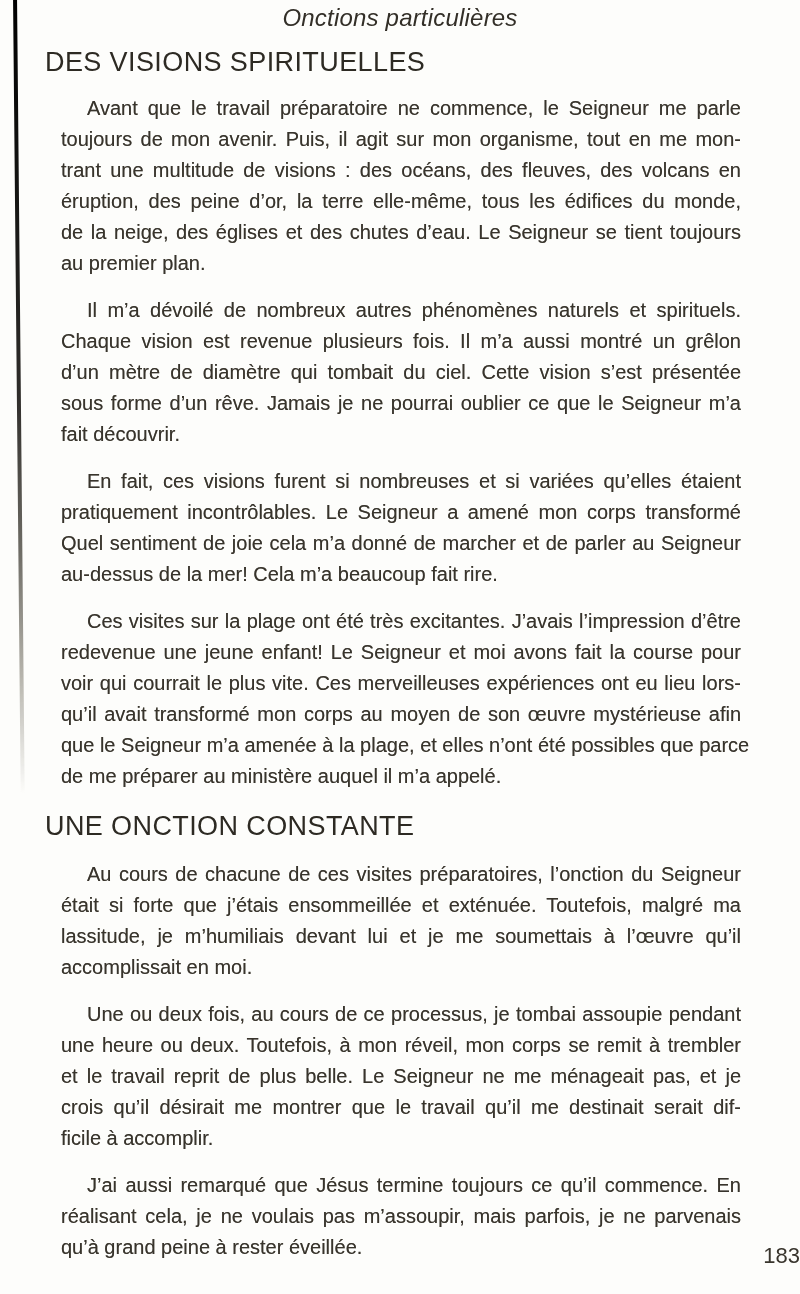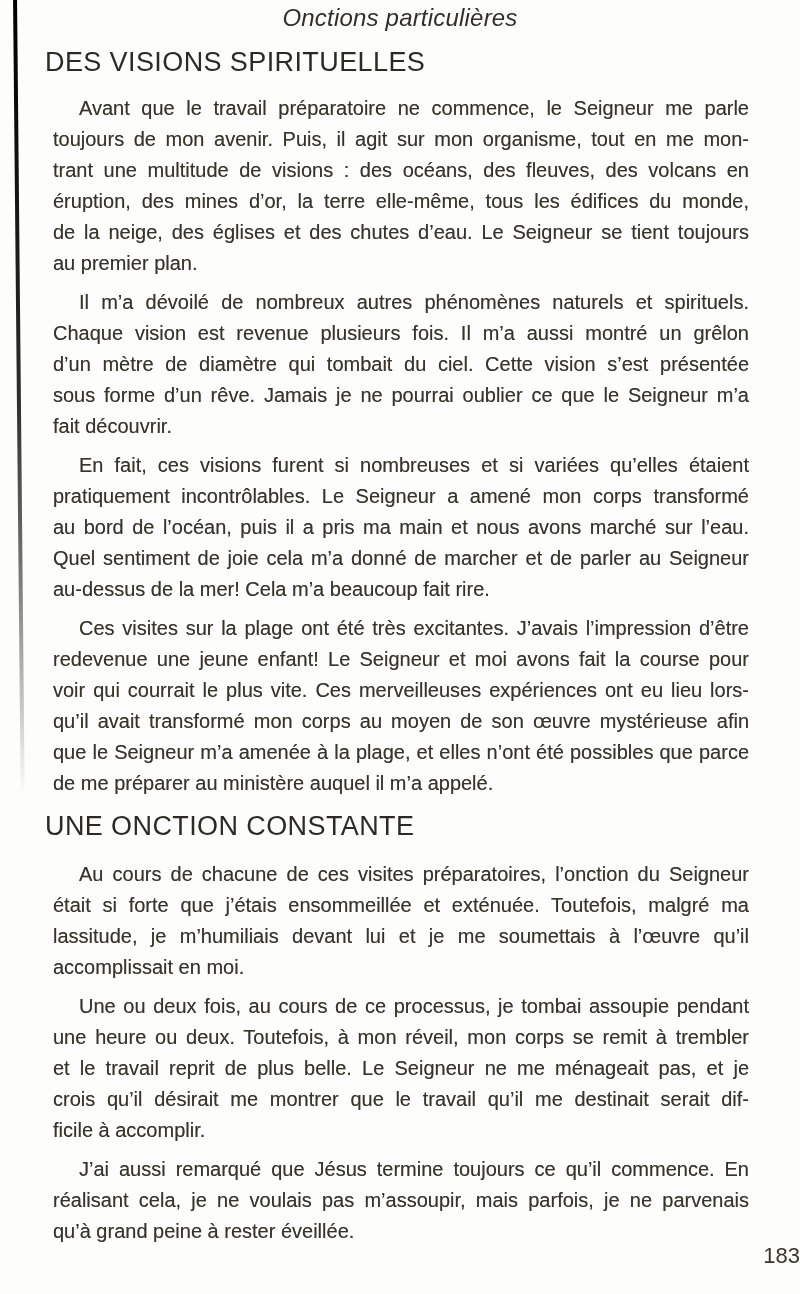--- a/index.html
+++ b/index.html
@@ -56,21 +56,21 @@
     text-align: left;
     font-size: 27px;
     font-weight: normal;
     letter-spacing: 0.4px;
     line-height: 36px;
     color: #2d2a23;
     white-space: nowrap;
   }
   .heading-1 { margin-top: 44px; }
   .heading-2 { margin-top: 9px; }
-  .paragraph { margin: 8px; }
+  .paragraph { margin: 16px; }
   .paragraph.after-heading-1 { margin-top: 13px; }
   .paragraph.after-heading-2 { margin-top: 15px; }
   .line {
     font-size: 20px;
     line-height: 31px;
     white-space: nowrap;
     text-align: justify;
     text-align-last: justify;
     text-shadow: 0 0 0.5px rgba(56,52,44,0.55);
   }
@@ -98,37 +98,36 @@
   <div class="running-header">Onctions particulières</div>
 
   <div class="content">
 
     <h1 class="section-heading heading-1">DES VISIONS SPIRITUELLES</h1>
 
     <div class="paragraph after-heading-1">
         <div class="line">Avant que le travail préparatoire ne commence, le Seigneur me parle</div>
         <div class="line">toujours de mon avenir. Puis, il agit sur mon organisme, tout en me mon-</div>
         <div class="line">trant une multitude de visions : des océans, des fleuves, des volcans en</div>
-        <div class="line">éruption, des mines d’or, la terre elle-même, tous les édifices du monde,</div>
+        <div class="line">éruption, des peine d’or, la terre elle-même, tous les édifices du monde,</div>
         <div class="line">de la neige, des églises et des chutes d’eau. Le Seigneur se tient toujours</div>
         <div class="line line-last">au premier plan.</div>
       </div>
 
     <div class="paragraph">
         <div class="line">Il m’a dévoilé de nombreux autres phénomènes naturels et spirituels.</div>
         <div class="line">Chaque vision est revenue plusieurs fois. Il m’a aussi montré un grêlon</div>
         <div class="line">d’un mètre de diamètre qui tombait du ciel. Cette vision s’est présentée</div>
         <div class="line">sous forme d’un rêve. Jamais je ne pourrai oublier ce que le Seigneur m’a</div>
         <div class="line line-last">fait découvrir.</div>
       </div>
 
     <div class="paragraph">
         <div class="line">En fait, ces visions furent si nombreuses et si variées qu’elles étaient</div>
         <div class="line">pratiquement incontrôlables. Le Seigneur a amené mon corps transformé</div>
-        <div class="line">au bord de l’océan, puis il a pris ma main et nous avons marché sur l’eau.</div>
         <div class="line">Quel sentiment de joie cela m’a donné de marcher et de parler au Seigneur</div>
         <div class="line line-last">au-dessus de la mer! Cela m’a beaucoup fait rire.</div>
       </div>
 
     <div class="paragraph">
         <div class="line">Ces visites sur la plage ont été très excitantes. J’avais l’impression d’être</div>
         <div class="line">redevenue une jeune enfant! Le Seigneur et moi avons fait la course pour</div>
         <div class="line">voir qui courrait le plus vite. Ces merveilleuses expériences ont eu lieu lors-</div>
         <div class="line">qu’il avait transformé mon corps au moyen de son œuvre mystérieuse afin</div>
         <div class="line">que le Seigneur m’a amenée à la plage, et elles n’ont été possibles que parce</div>

